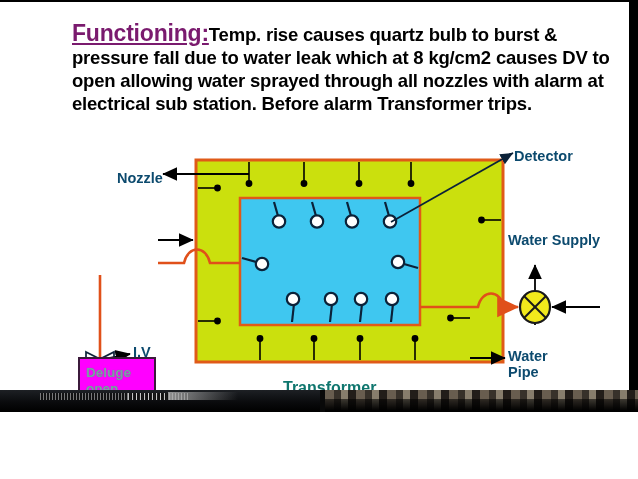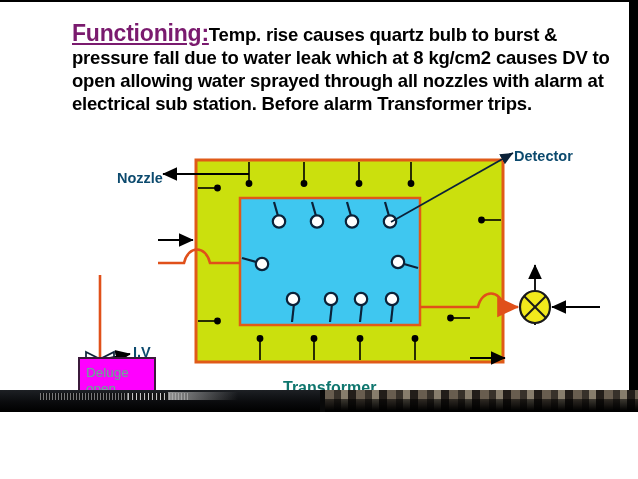--- a/index.html
+++ b/index.html
@@ -151,21 +151,21 @@
     font-weight: bold;
     color: #0f766e;
     white-space: nowrap;
   }
   #deluge-text {
     position: absolute;
     left: 86px;
     top: 225px;
     width: 70px;
     font-size: 13.5px;
-    font-weight: normal;
+    font-weight: bold;
     color: #7f9aa6;
     line-height: 16px;
     text-shadow: 0 0 1px #5c7c8a;
   }
   svg.layer {
     position: absolute;
     left: 0;
     top: 0;
   }
 </style>
@@ -301,20 +301,25 @@
     <svg class="layer" width="638" height="290" viewBox="0 0 638 290" style="pointer-events:none;">
       <g>
         <ellipse cx="535" cy="167" rx="15" ry="16" fill="#f2e91c" stroke="#1a1a1a" stroke-width="2.2"></ellipse>
         <line x1="524" y1="156" x2="546" y2="178" stroke="#1a1a1a" stroke-width="2"></line>
         <line x1="546" y1="156" x2="524" y2="178" stroke="#1a1a1a" stroke-width="2"></line>
       </g>
     </svg>
 
     <div class="lbl" id="lbl-nozzle">Nozzle</div>
     <div class="lbl" id="lbl-detector">Detector</div>
+    <div class="lbl" id="lbl-water-sup">Water Supply</div>
+    <div class="lbl" id="lbl-water-pipe">
+      <span>Water</span><br>
+      <span>Pipe</span>
+    </div>
     <div class="lbl" id="lbl-iv">I.V</div>
     <div id="lbl-transformer">Transformer</div>
   </div>
 
   <div id="bottom-photo-strip">
     <div id="bottom-photo-left">
       <div class="grill"></div>
       <div class="grill2"></div>
       <div class="sheen"></div>
     </div>

